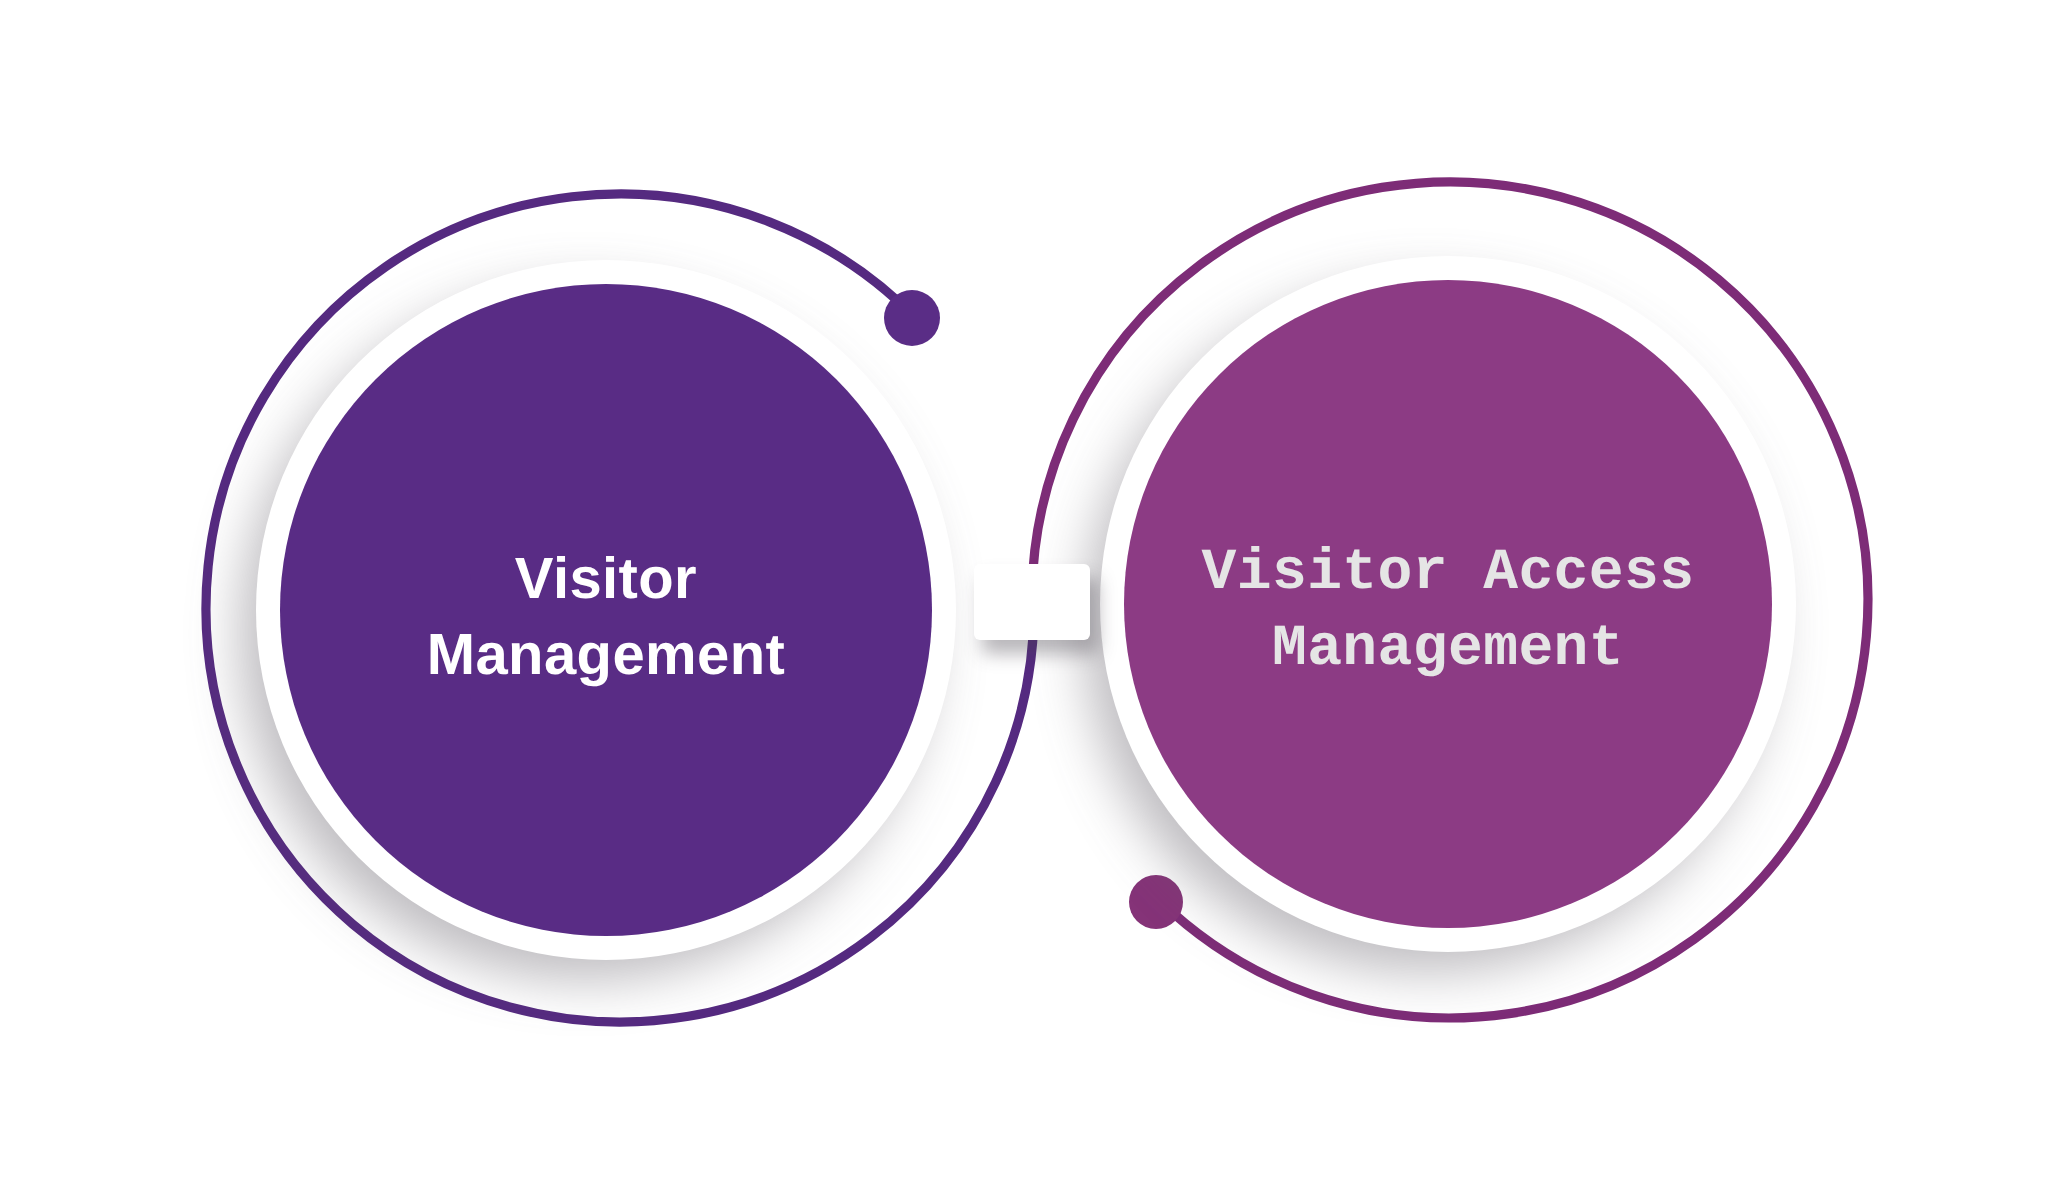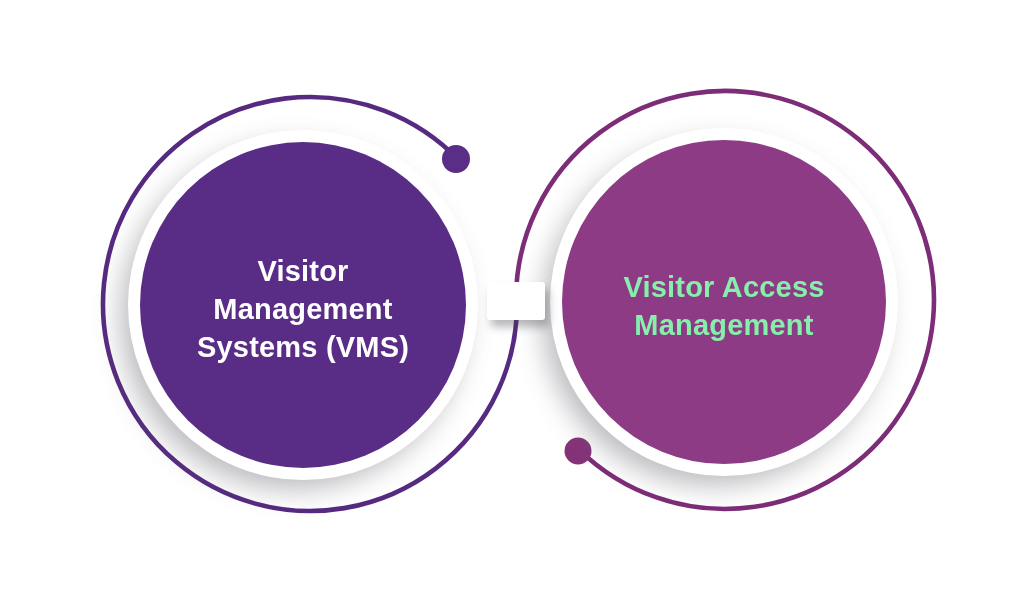--- a/index.html
+++ b/index.html
@@ -62,26 +62,25 @@
     <circle cx="456" cy="159" r="14" fill="#5a2d86"></circle>
 
     <path class="ring-arc" d="M 516 296.3 A 209 209 0 1 1 579.8 450.3" stroke="#7d2c77"></path>
     <circle cx="578" cy="451" r="13.5" fill="#853378"></circle>
   </svg>
 
   <div class="bubble bubble-left" style="background-color: rgb(89, 44, 133);">
     <div class="label" style="color: rgb(255, 255, 255);">
       <span>Visitor</span>
       <span>Management</span>
-      <span>Systems (VMS)</span>
     </div>
   </div>
 
   <div class="bubble bubble-right" style="background-color: rgb(140, 59, 132);">
-    <div class="label" style="color: #86efac;">
+    <div class="label" style="color: #e5e5e5; font-family: Liberation Mono, monospace;">
       <span>Visitor Access</span>
       <span>Management</span>
     </div>
   </div>
 
   <div class="connector" style="background-color: rgb(255, 255, 255);"></div>
 
 </div>
 
 </body></html>

